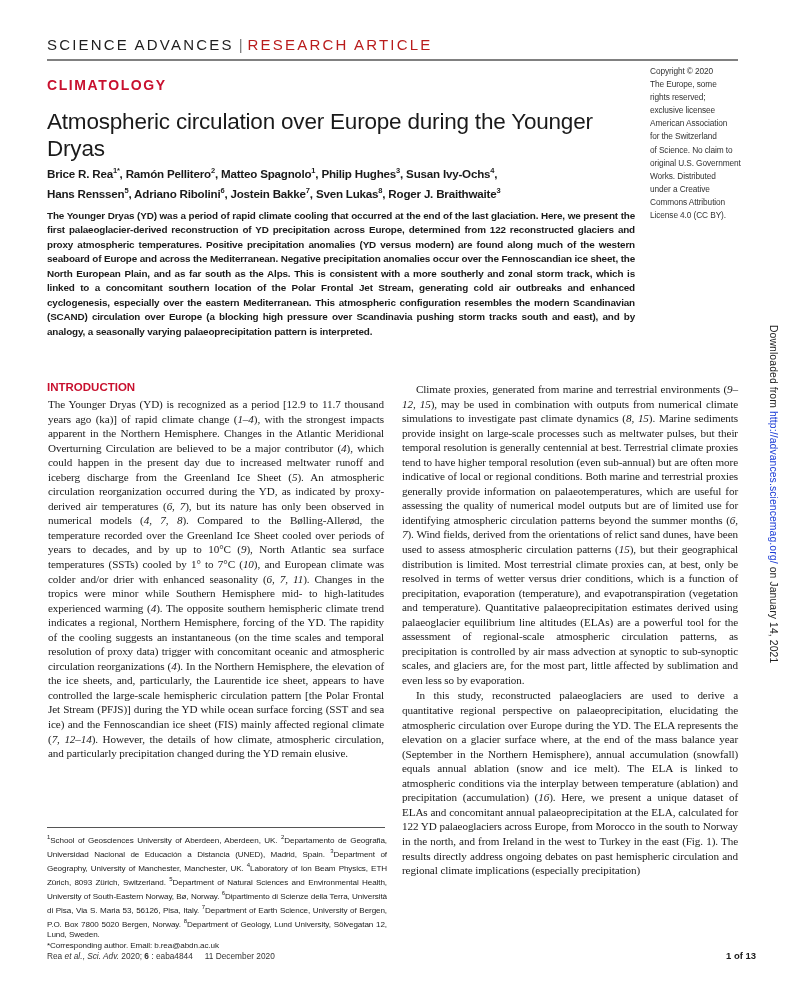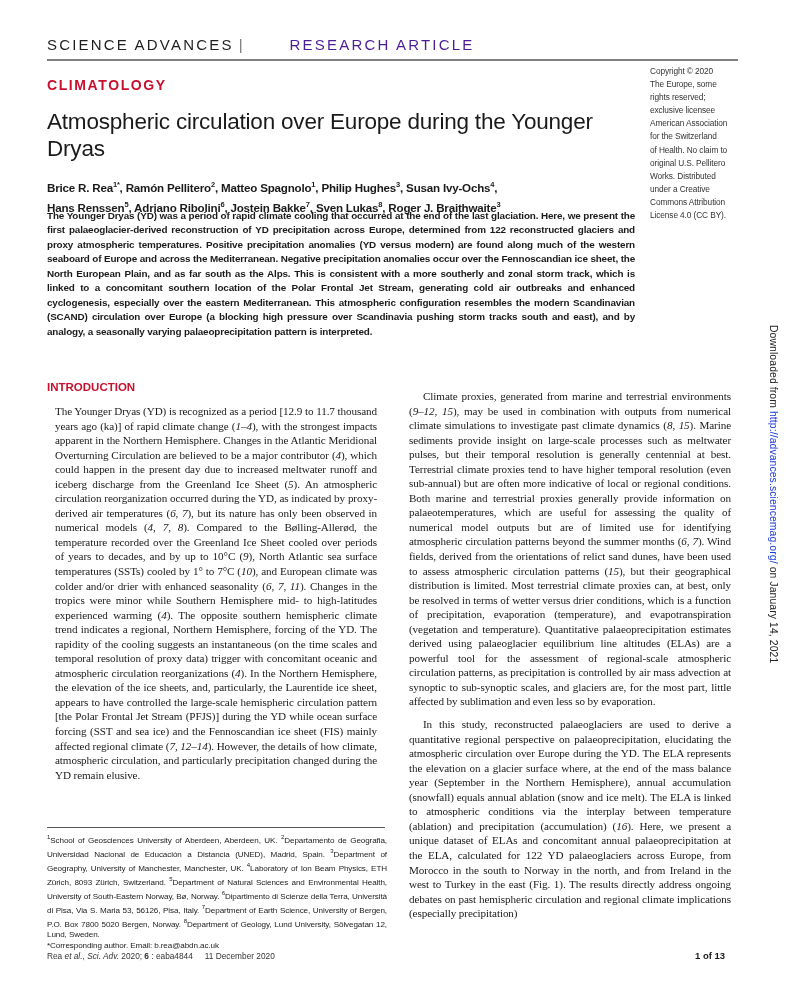--- a/index.html
+++ b/index.html
@@ -3,49 +3,49 @@
 <meta charset="utf-8">
 <style>
   html, body { margin:0; padding:0; background:#ffffff; }
   body { width:786px; height:1000px; position:relative; overflow:hidden; color:#1a1a1a; }
   .sans { font-family:"Liberation Sans", "DejaVu Sans", sans-serif; }
   .serif { font-family:"Liberation Serif", "DejaVu Serif", serif; }
 
   #journal-header { position:absolute; left:47px; top:36px; width:691px; font-size:15px; letter-spacing:2.2px; white-space:nowrap; }
   #journal-header .journal { color:#1e1e1e; }
   #journal-header .sep { color:#777; margin:0 5px; letter-spacing:0; }
-  #journal-header .type { color:#4c1d95;margin-left:42px; }
+  #journal-header .type { color:#b91c1c; }
   #header-rule { position:absolute; left:47px; top:59px; width:691px; height:2px; background:#808080; }
 
   #category { position:absolute; left:47px; top:77px; font-size:14px; font-weight:bold; color:#c8102e; letter-spacing:1.6px; }
   #title { position:absolute; left:47px; top:108px; width:560px; font-size:22.5px; line-height:27px; font-weight:normal; color:#1a1a1a; margin:0; letter-spacing:-0.2px; }
 
-  #authors { position:absolute; left:47px; top:176px; width:560px; font-size:11.6px; line-height:17px; font-weight:bold; letter-spacing:-0.2px; }
+  #authors { position:absolute; left:47px; top:162px; width:560px; font-size:11.6px; line-height:17px; font-weight:bold; letter-spacing:-0.2px; }
   #authors sup { font-size:7.5px; font-weight:bold; }
 
   #copyright { position:absolute; left:650px; top:65px; width:130px; font-size:8.3px; line-height:13.1px; color:#333; letter-spacing:-0.1px; }
 
   #abstract { position:absolute; left:47px; top:209px; width:588px; font-size:9.9px; line-height:14.45px; font-weight:bold; text-align:justify; letter-spacing:-0.15px; }
 
   .colL { position:absolute; left:47px; width:338px; }
   .colR { position:absolute; left:401px; width:338px; }
   #intro-heading { position:absolute; left:47px; top:381px; font-size:11.5px; font-weight:bold; color:#c8102e; }
-  .body { font-size:11.15px; line-height:14.55px; text-align:justify; margin:8px; letter-spacing:-0.1px; }
+  .body { font-size:11.15px; line-height:14.55px; text-align:justify; margin:1px; letter-spacing:-0.1px; }
   .body i { font-style:italic; }
   #intro-p1 { top:396px; }
   #right-col { top:381px; }
   #right-col .body { text-indent:14px; }
 
   #fn-rule { position:absolute; left:47px; top:827px; width:338px; height:1px; background:#555; }
   #footnotes { position:absolute; left:47px; top:832px; width:340px; font-size:8.1px; line-height:10.35px; text-align:justify; color:#222; letter-spacing:-0.1px; }
   #footnotes sup { font-size:6px; }
 
   #citation { position:absolute; left:47px; top:951px; font-size:8.3px; color:#333; white-space:nowrap; }
   #citation .gap { display:inline-block; width:12px; }
-  #page-number { position:absolute; left:695px; top:950px; font-size:9.5px; font-weight:bold; color:#1a1a1a; }
+  #page-number { position:absolute; left:726px; top:950px; font-size:9.5px; font-weight:bold; color:#1a1a1a; }
 
   #download-note { position:absolute; left:768px; top:325px; width:12px; height:340px; }
   #download-note .rot { position:absolute; left:0; top:0; transform-origin:0 0; transform:translate(11px,0) rotate(90deg); white-space:nowrap; font-size:10.4px; color:#222; letter-spacing:0.1px; }
   #download-note .link { color:#1a3bd6; }
 </style>
 </head>
 <body>
 
 <div id="journal-header" class="sans">
   <span class="journal">SCIENCE ADVANCES</span><span class="sep">|</span><span class="type">RESEARCH ARTICLE</span>
@@ -57,22 +57,22 @@
 
 <div id="authors" class="sans"><span>Brice R. Rea<sup>1*</sup></span>, <span>Ramón Pellitero<sup>2</sup></span>, <span>Matteo Spagnolo<sup>1</sup></span>, <span>Philip Hughes<sup>3</sup></span>, <span>Susan Ivy-Ochs<sup>4</sup></span>, <br><span>Hans Renssen<sup>5</sup></span>, <span>Adriano Ribolini<sup>6</sup></span>, <span>Jostein Bakke<sup>7</sup></span>, <span>Sven Lukas<sup>8</sup></span>, <span>Roger J. Braithwaite<sup>3</sup></span></div>
 
 <div id="copyright" class="sans">
     <div>Copyright © 2020</div>
     <div>The Europe, some</div>
     <div>rights reserved;</div>
     <div>exclusive licensee</div>
     <div>American Association</div>
     <div>for the Switzerland</div>
-    <div>of Health. No claim to</div>
-    <div>original U.S. Pellitero</div>
+    <div>of Science. No claim to</div>
+    <div>original U.S. Government</div>
     <div>Works. Distributed</div>
     <div>under a Creative</div>
     <div>Commons Attribution</div>
     <div>License 4.0 (CC BY).</div>
   </div>
 
 <div id="abstract" class="sans">The Younger Dryas (YD) was a period of rapid climate cooling that occurred at the end of the last glaciation. Here, we present the first palaeoglacier-derived reconstruction of YD precipitation across Europe, determined from 122 reconstructed glaciers and proxy atmospheric temperatures. Positive precipitation anomalies (YD versus modern) are found along much of the western seaboard of Europe and across the Mediterranean. Negative precipitation anomalies occur over the Fennoscandian ice sheet, the North European Plain, and as far south as the Alps. This is consistent with a more southerly and zonal storm track, which is linked to a concomitant southern location of the Polar Frontal Jet Stream, generating cold air outbreaks and enhanced cyclogenesis, especially over the eastern Mediterranean. This atmospheric configuration resembles the modern Scandinavian (SCAND) circulation over Europe (a blocking high pressure over Scandinavia pushing storm tracks south and east), and by analogy, a seasonally varying palaeoprecipitation pattern is interpreted.</div>
 
 <div id="intro-heading" class="sans">INTRODUCTION</div>
 <div id="intro-p1" class="colL">

